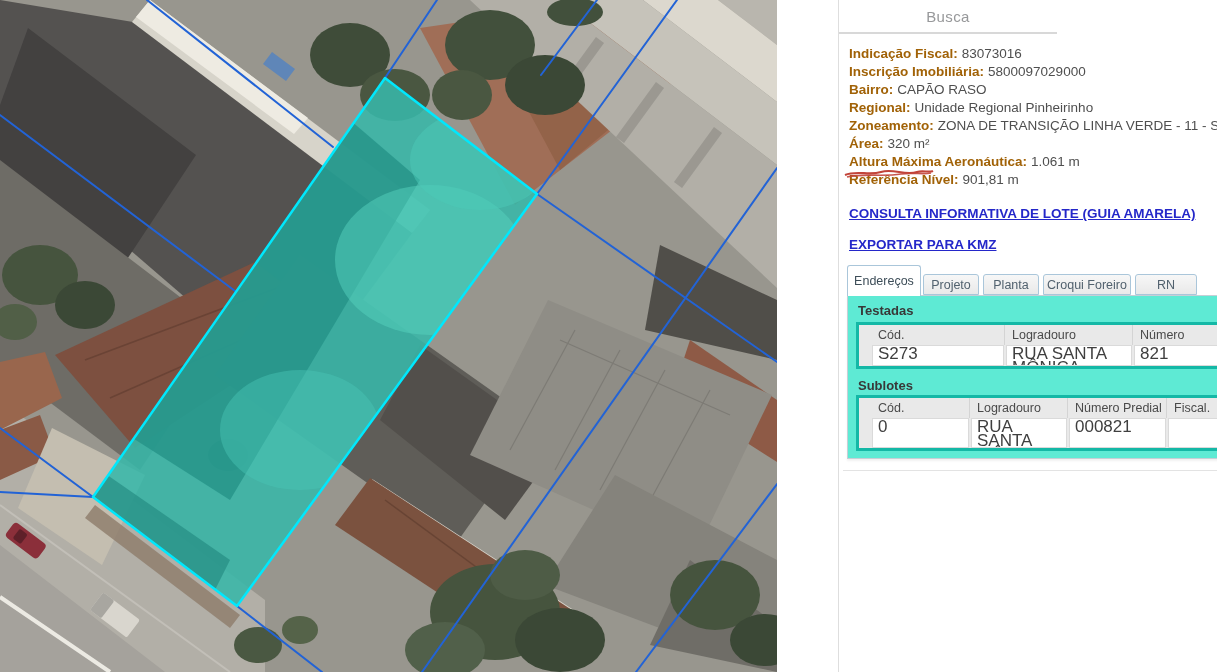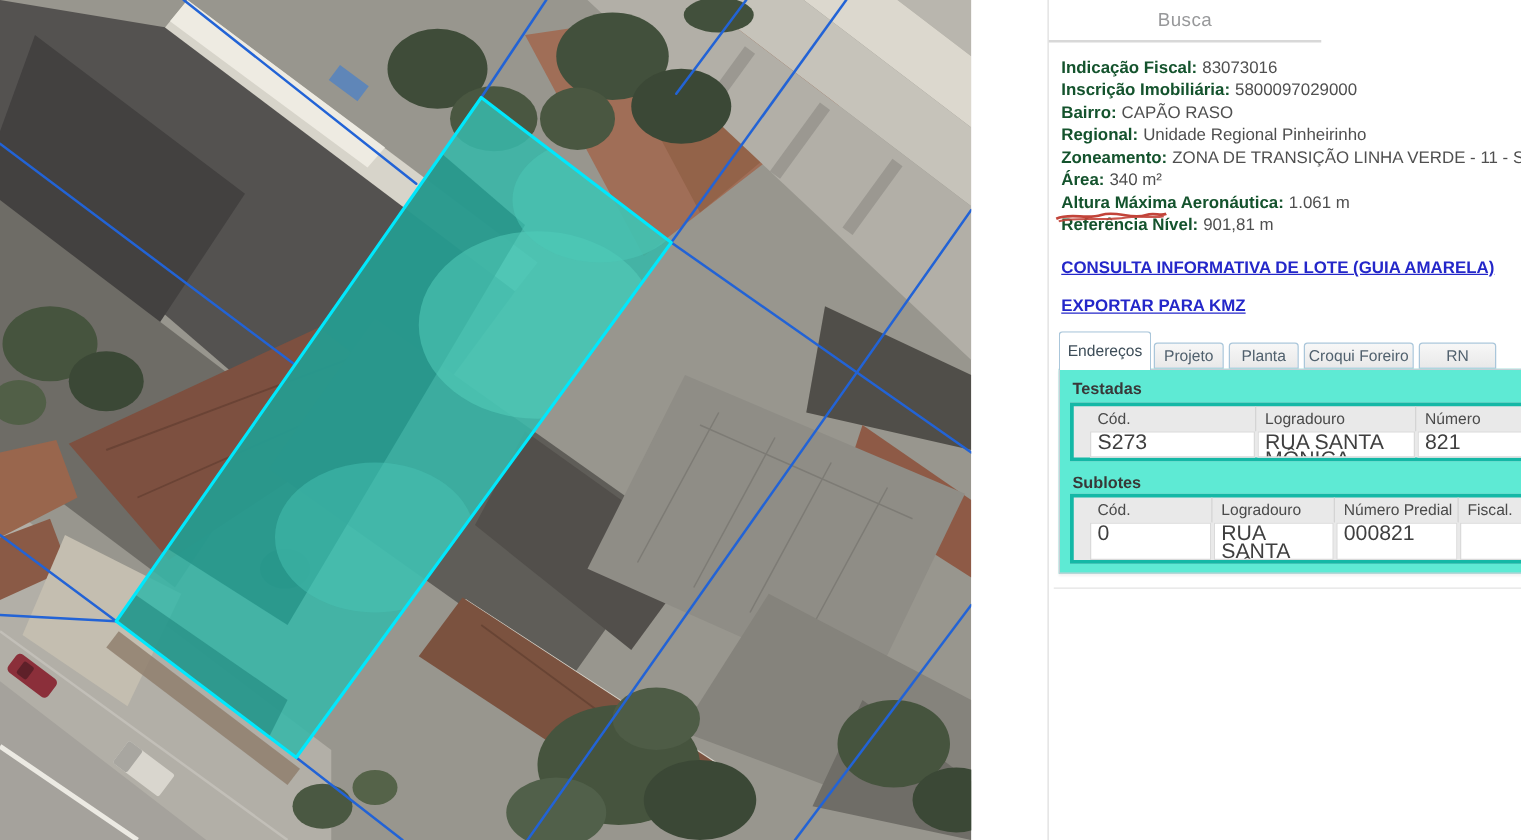--- a/index.html
+++ b/index.html
@@ -18,21 +18,21 @@
            background:#fff; border-left:1px solid #dedede;margin-left:48px; }
 
   .tabbar { position:absolute; top:0; left:0; width:100%; height:34px; display:flex; }
   .tabcell { height:34px; display:flex; align-items:center; justify-content:center;
              font-size:15px; letter-spacing:.4px; cursor:pointer; }
   .tabcell.busca { width:218px; border-bottom:2px solid #d8d8d8; color:var(--tab-inactive-text,#97989a); }
   .tabcell.dados { flex:1; border-bottom:4px solid var(--accent-teal,#319cb1); color:var(--accent-teal,#319cb1); }
 
   .info { position:absolute; top:46px; left:10px; width:410px; }
   .info-line { height:18px; font-size:13.5px; color:#4f4f4f; white-space:nowrap; }
-  .info-line b { color:#14532d; font-weight:bold; margin-right:4px; }
+  .info-line b { color:#a16207; font-weight:bold; margin-right:4px; }
   .annot { position:absolute; left:4px; top:167px; width:92px; height:12px; }
   .annot path { stroke:var(--annotation-red,#c2443a); fill:none; }
 
   .plink { position:absolute; left:10px; font-size:13.5px; font-weight:bold;
            color:var(--link-blue,#2427c9); text-decoration:underline; cursor:pointer; white-space:nowrap; }
   .plink.l1 { top:206px; }
   .plink.l2 { top:237px; }
 
   .subtab { position:absolute; height:21px; top:274px; background:linear-gradient(#f7f7f7,#e9e9e9);
             border:1px solid #aac6da; border-radius:3px 3px 0 0; font-size:12.5px; color:#51616e;
@@ -172,21 +172,21 @@
     <div class="tabbar">
       <div class="tabcell busca">Busca</div>
     </div>
 
     <div class="info">
       <div class="info-line"><b>Indicação Fiscal:</b><span>83073016</span></div>
       <div class="info-line"><b>Inscrição Imobiliária:</b><span>5800097029000</span></div>
       <div class="info-line"><b>Bairro:</b><span>CAPÃO RASO</span></div>
       <div class="info-line"><b>Regional:</b><span>Unidade Regional Pinheirinho</span></div>
       <div class="info-line"><b>Zoneamento:</b><span>ZONA DE TRANSIÇÃO LINHA VERDE - 11 - S. SUL-AIB3</span></div>
-      <div class="info-line"><b>Área:</b><span>340 m²</span></div>
+      <div class="info-line"><b>Área:</b><span>320 m²</span></div>
       <div class="info-line"><b>Altura Máxima Aeronáutica:</b><span>1.061 m</span></div>
       <div class="info-line"><b>Referência Nível:</b><span>901,81 m</span></div>
     </div>
 
     <svg class="annot" viewBox="0 0 92 12">
       <path d="M2,8 C14,3 26,9 38,5 C50,1 62,9 74,5 C80,3 86,6 90,4" stroke-width="2.2"></path>
       <path d="M4,10 C20,6 40,10 58,7 C70,5 80,8 88,6" stroke-width="1.6" opacity=".9"></path>
     </svg>
 
     <a class="plink l1">CONSULTA INFORMATIVA DE LOTE (GUIA AMARELA)</a>

